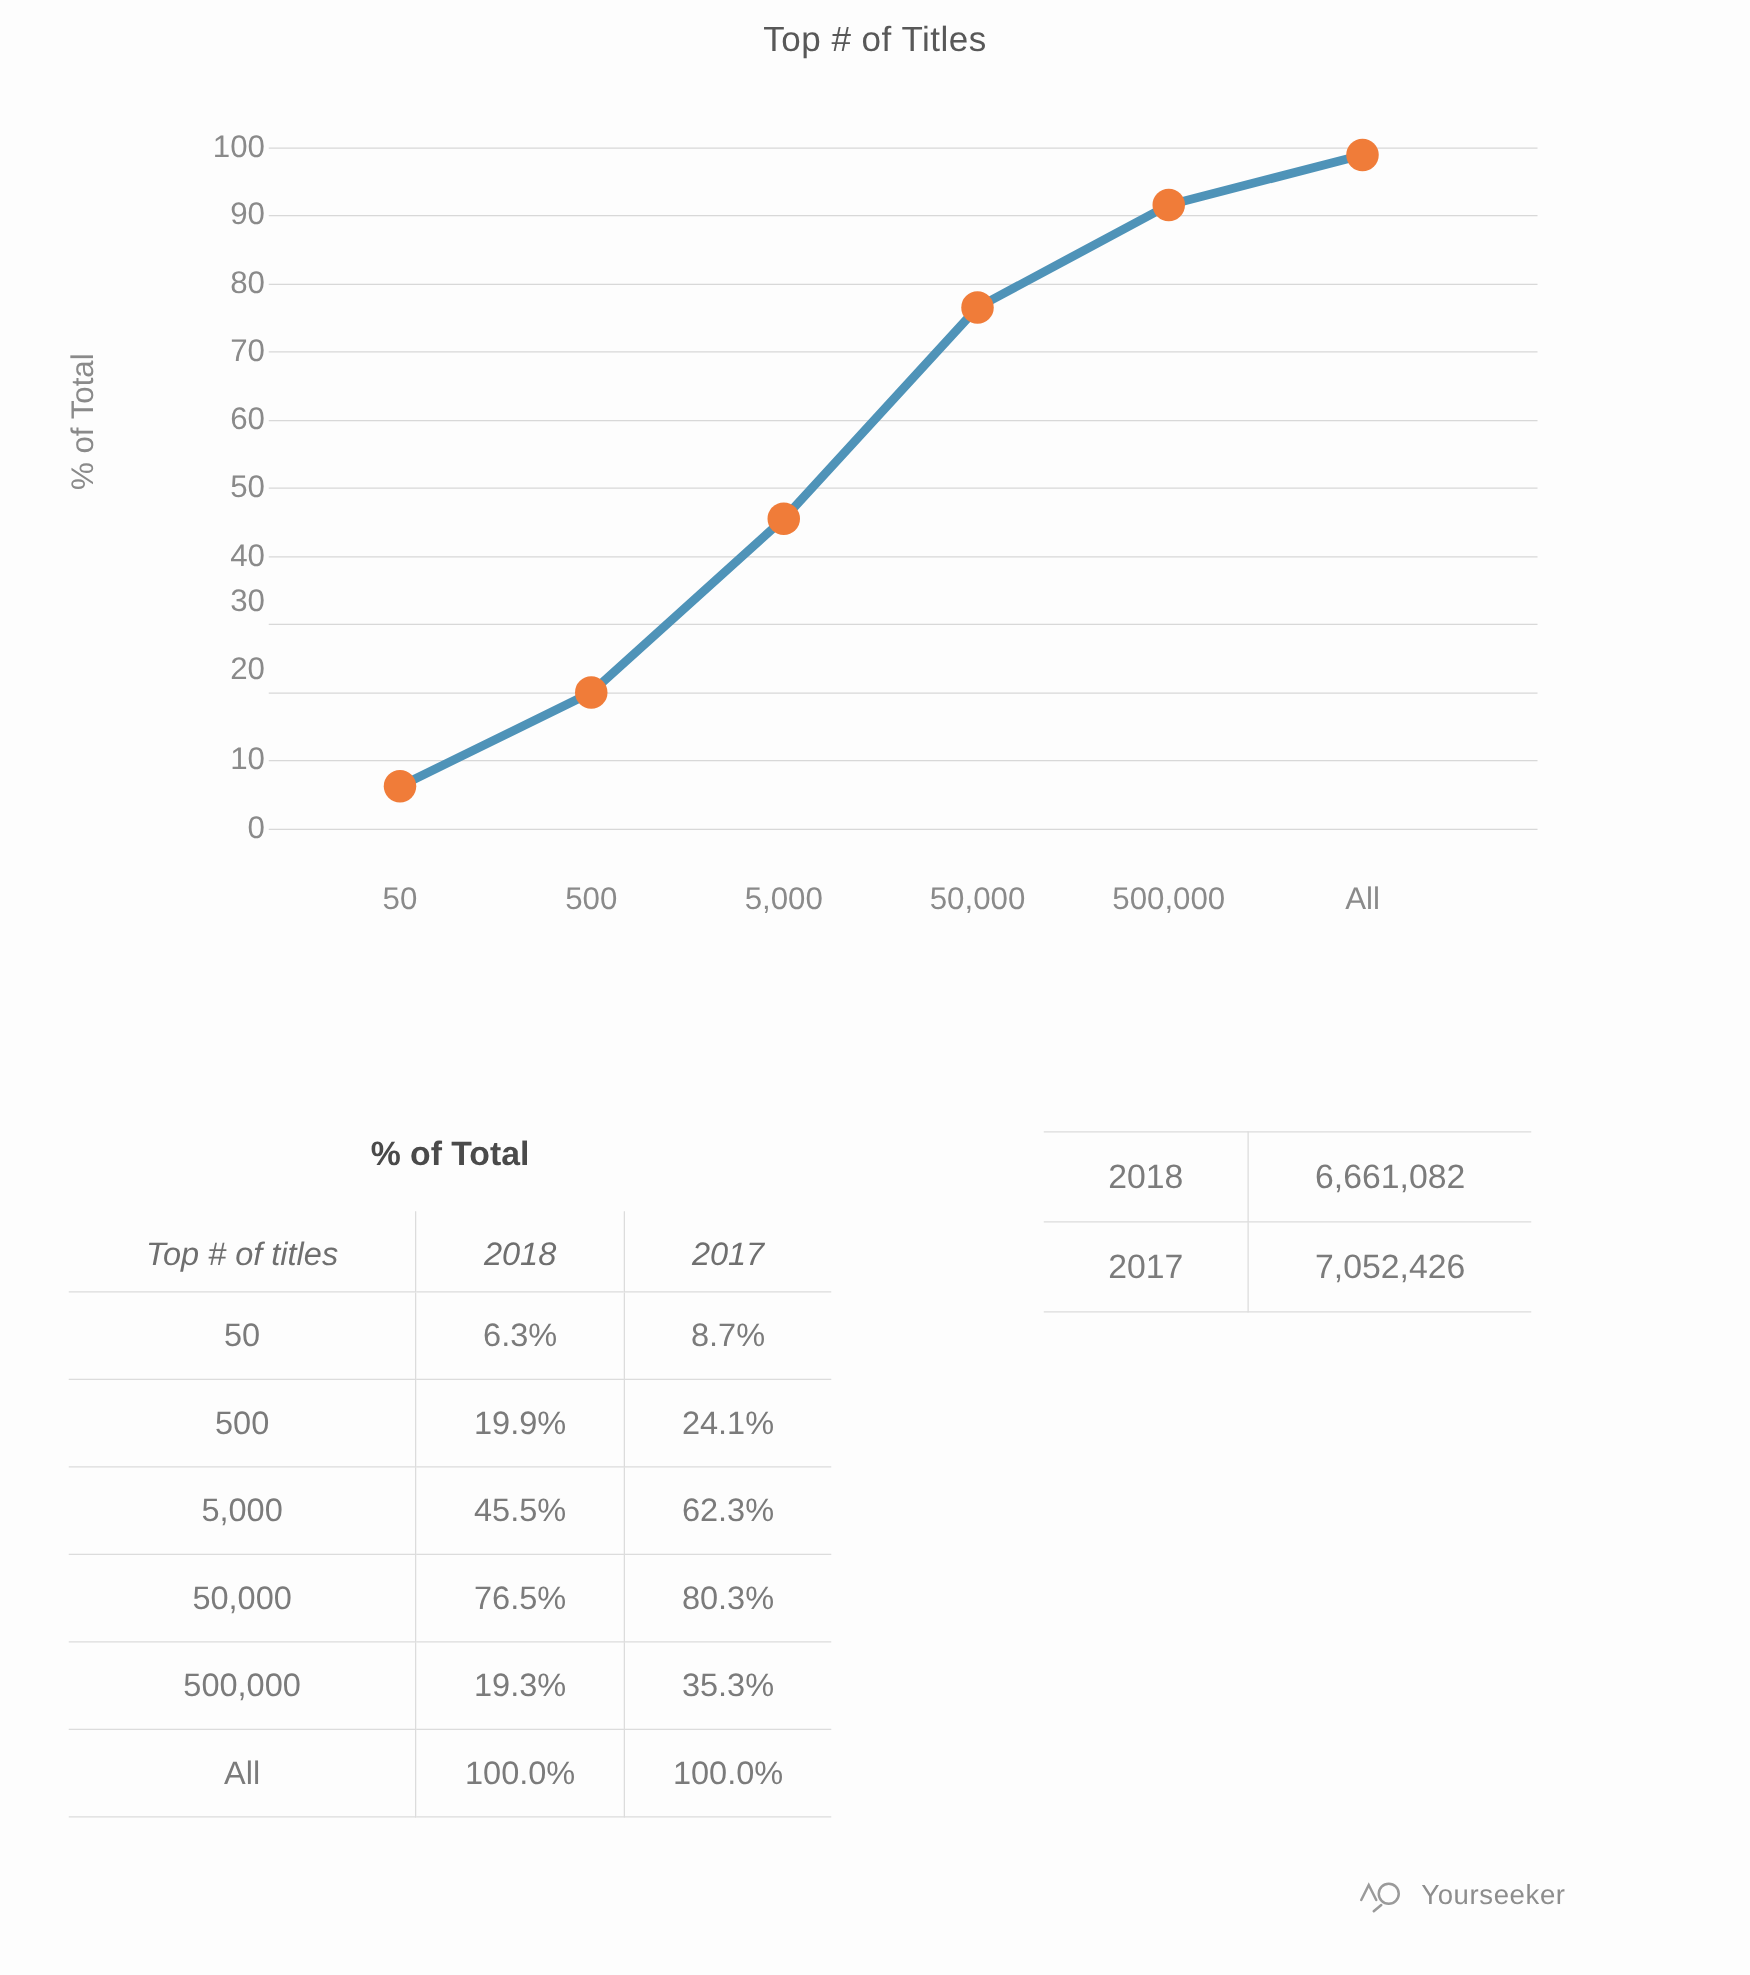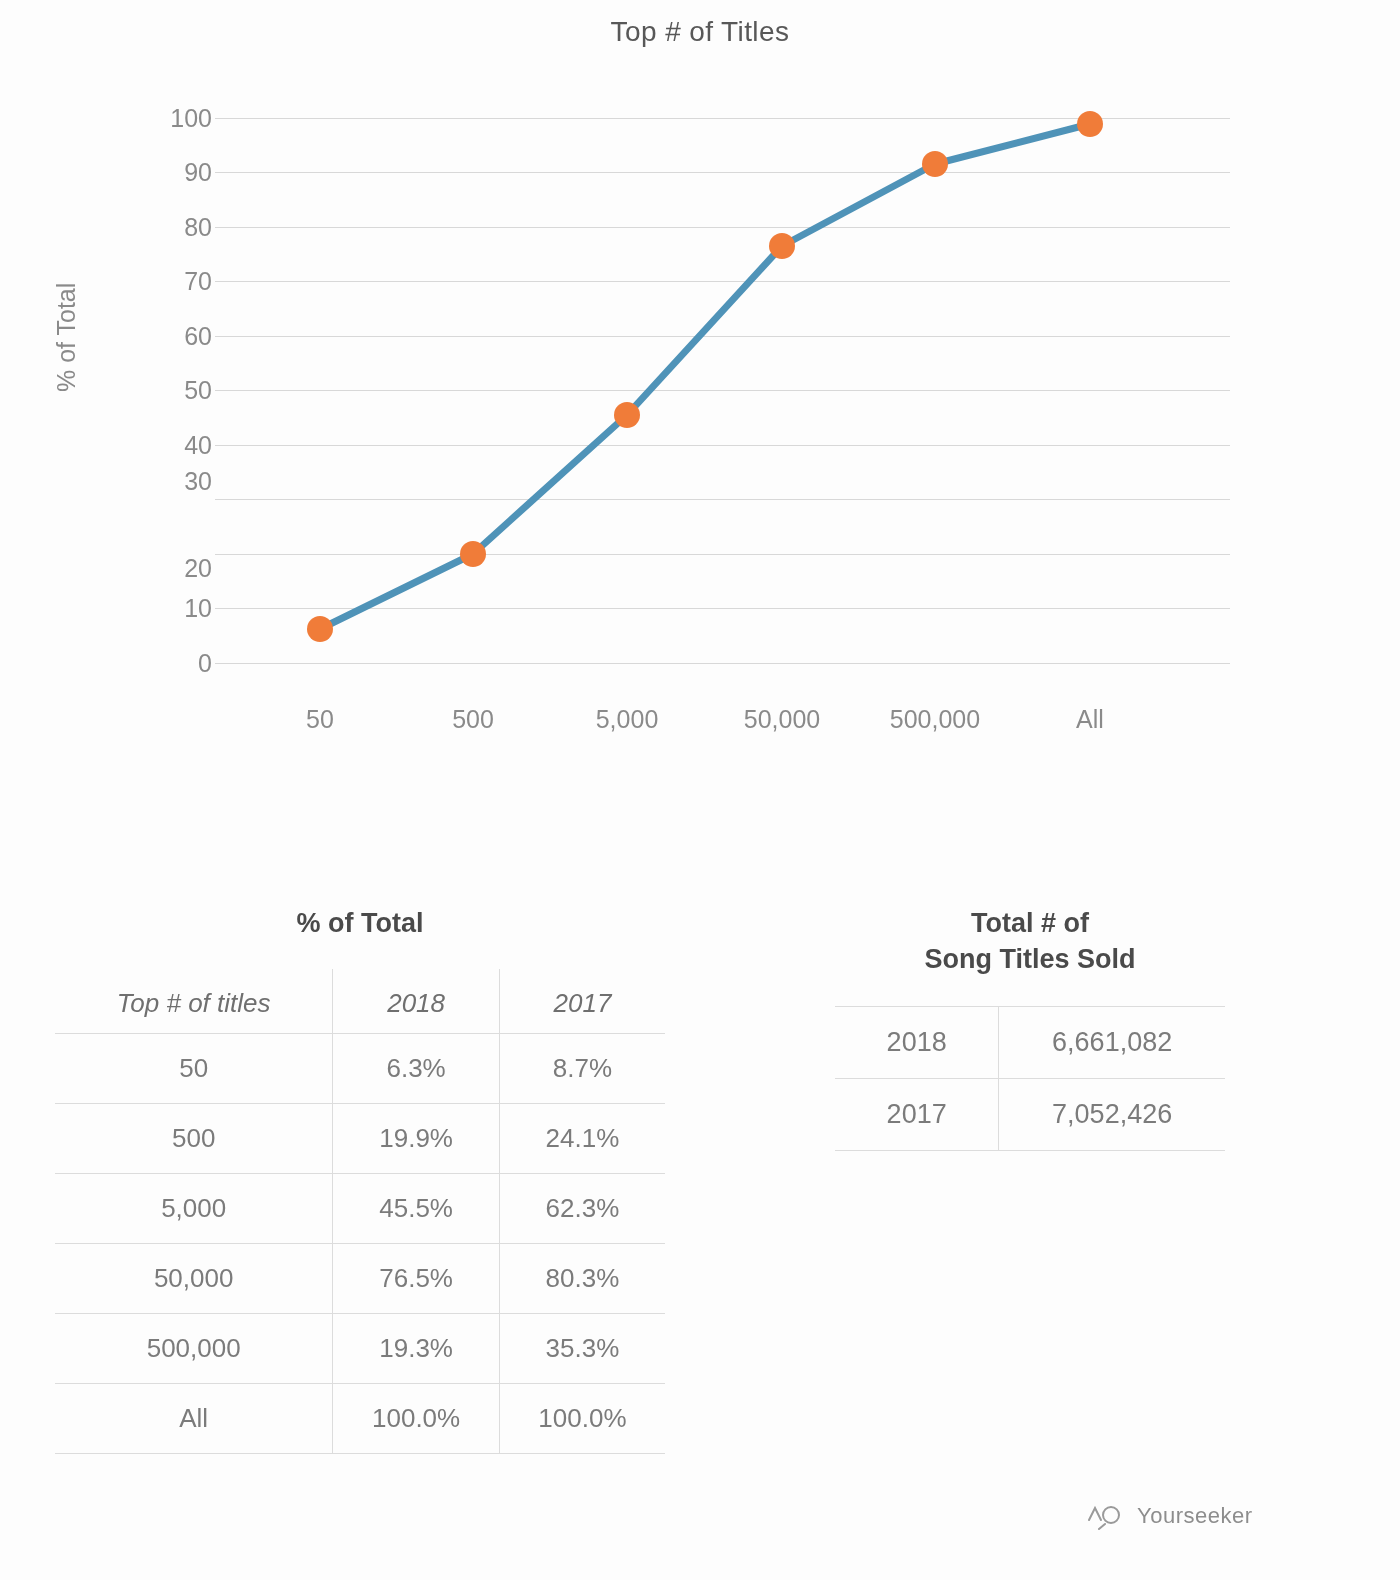--- a/index.html
+++ b/index.html
@@ -203,21 +203,21 @@
   </div>
 
   <div class="y-tick-label" style="top:118px">100</div>
   <div class="y-tick-label" style="top:172px">90</div>
   <div class="y-tick-label" style="top:227px">80</div>
   <div class="y-tick-label" style="top:281px">70</div>
   <div class="y-tick-label" style="top:336px">60</div>
   <div class="y-tick-label" style="top:390px">50</div>
   <div class="y-tick-label" style="top:445px">40</div>
   <div class="y-tick-label" style="top:481px">30</div>
-  <div class="y-tick-label" style="top:568px">20</div>
+  <div class="y-tick-label" style="top:536px">20</div>
   <div class="y-tick-label" style="top:608px">10</div>
   <div class="y-tick-label" style="top:663px">0</div>
 
   <svg class="series" width="1015" height="545" viewBox="0 0 1015 545">
     <polyline points="105,511 258,436 412,297 567,128 720,46 875,6" fill="none" stroke="#4f93b8" stroke-width="7" stroke-linecap="round" stroke-linejoin="round"></polyline>
   </svg>
 
   <div class="marker" style="left:320px; top:629px"></div>
   <div class="marker" style="left:473px; top:554px"></div>
   <div class="marker" style="left:627px; top:415px"></div>
@@ -272,24 +272,20 @@
       <tr>
         <td class="first">All</td>
         <td class="second">100.0%</td>
         <td>100.0%</td>
       </tr>
     </tbody>
   </table>
 </div>
 
 <div class="table-right">
-  <div class="tbl-heading">
-    <div>Total # of</div>
-    <div>Song Titles Sold</div>
-  </div>
   <table>
     <tbody>
       <tr>
         <td class="k">2018</td>
         <td>6,661,082</td>
       </tr>
       <tr>
         <td class="k">2017</td>
         <td>7,052,426</td>
       </tr>

